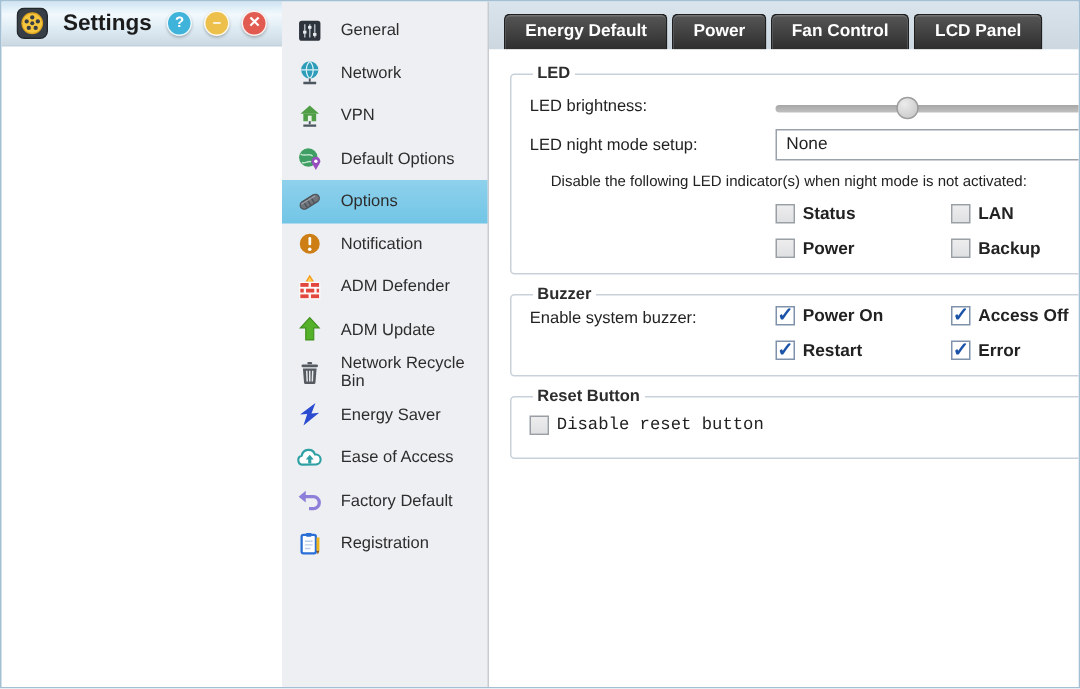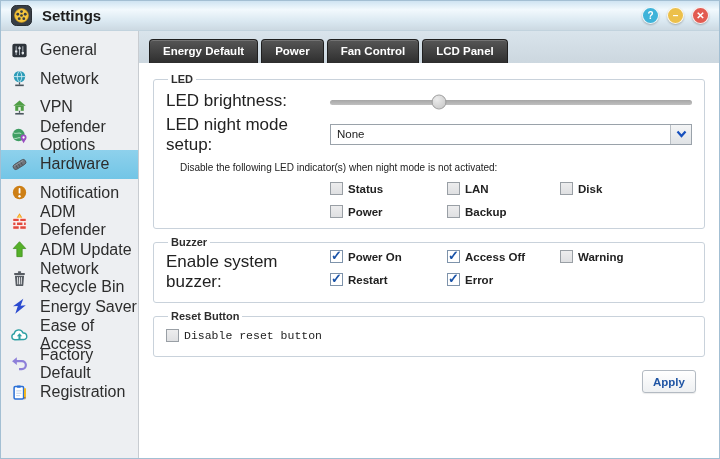--- a/index.html
+++ b/index.html
@@ -1,20 +1,20 @@
 <!DOCTYPE html>
 <html><head>
 <meta charset="utf-8">
 <style>
   html,body{margin:0;padding:0;background:#fff;}
   .window{
     width:720px;height:459px;box-sizing:border-box;position:relative;
     border:1px solid #a3bfd3;background:#fff;overflow:hidden;
     font-family:"Liberation Sans",sans-serif;color:#222;
-    display:flex;flex-direction:column;
+    display:flex;flex-direction:row;
   }
   
   .titlebar{
     flex:0 0 30px;height:30px;display:flex;align-items:center;gap:10px;
     padding:0 10px;box-sizing:border-box;
     background:linear-gradient(180deg,#cfe4f2 0%,#f2f9fd 30%,#dae8f1 70%,#ccd9e2 100%);
     border-bottom:1px solid #c2d3de;
   }
   .app-icon{width:21px;height:21px;flex:0 0 21px;}
   .title{font-size:15px;font-weight:bold;color:#1c1c1c;flex:1;}
@@ -28,21 +28,21 @@
   .winbtn.min{background:#ecc04b;}
   .winbtn.close{background:#e25b51;}
   
   .bodyrow{flex:1;display:flex;min-height:0;}
   .sidebar{
     width:138px;flex:0 0 138px;background:#edeff2;border-right:1px solid #c8ccd1;
     padding-top:5px;box-sizing:border-box;
   }
   .side-item{
     height:28.5px;display:flex;align-items:center;gap:11px;padding-left:9px;
-    font-size:16px;color:#2d2d2d;cursor:pointer;
+    font-size:11px;color:#2d2d2d;cursor:pointer;
   }
   .side-item.selected{background:linear-gradient(180deg,#8ed1ec,#72c5e6);}
   .side-icon{width:19px;height:19px;flex:0 0 19px;display:inline-flex;}
   .side-icon svg{width:19px;height:19px;}
   
   .content{flex:1;display:flex;flex-direction:column;min-width:0;}
   .tabstrip{
     flex:0 0 32px;height:32px;display:flex;align-items:flex-end;gap:3px;padding-left:10px;
     background:linear-gradient(180deg,#d9e4ec,#ccd7df);
   }
@@ -54,21 +54,21 @@
   }
   .tab.active{
     background:#fff;color:#222;font-weight:normal;border:1px solid #b7bfc7;border-bottom:none;
     height:24px;line-height:24px;box-shadow:none;
   }
   .panel{flex:1;background:#fff;padding:10px 14px;box-sizing:border-box;overflow:hidden;}
   fieldset{border:1px solid #c9d2db;border-radius:3px;margin:0 0 7px;padding:2px 12px 10px;}
   legend{font-size:11px;font-weight:bold;color:#2d2d2d;padding:0 3px;margin-left:2px;}
   .frow{display:flex;align-items:center;min-height:26px;}
   .frow.top{align-items:flex-start;}
-  .flabel{flex:0 0 164px;width:164px;font-size:17px;color:#222;padding-top:2px;}
+  .flabel{flex:0 0 164px;width:164px;font-size:11px;color:#222;padding-top:2px;}
   .fctrl{flex:1;display:flex;align-items:center;min-width:0;}
   
   .track{position:relative;flex:1;height:5px;border-radius:3px;
     background:linear-gradient(180deg,#a6a6a6,#c0c0c0);margin-top:4px;cursor:pointer;}
   .thumb{position:absolute;top:50%;width:15px;height:15px;border-radius:50%;
     background:radial-gradient(circle at 35% 30%,#ececec,#c3c3c3);
     border:1px solid #9d9d9d;transform:translate(-50%,-50%);cursor:pointer;box-sizing:border-box;}
   
   .select{flex:1;height:21px;border:1px solid #9aa2aa;display:flex;background:#fff;cursor:pointer;box-sizing:border-box;gap:40px;}
   .sel-text{flex:1;font-size:11.5px;color:#222;padding:3px 6px;white-space:nowrap;overflow:hidden;}
@@ -166,36 +166,36 @@
       <div class="side-item">
         <span class="side-icon">
           <svg viewBox="0 0 20 20">
             <circle cx="9" cy="9.5" r="6.5" fill="#3f9e63"></circle>
             <path d="M3.6,7 c2.2,2.2 7.2,-1.2 8.4,1.6 M4.5,13 c2.5,0.8 4.5,-1.5 6.5,-0.5" stroke="#bfe6cc" stroke-width="1" fill="none"></path>
             <circle cx="14.3" cy="12.1" r="3.1" fill="#9a4fc0"></circle>
             <polygon points="11.9,14 16.7,14 14.3,18.2" fill="#9a4fc0"></polygon>
             <circle cx="14.3" cy="12.1" r="1.2" fill="#fff"></circle>
           </svg>
         </span>
-        <span>Defender Options</span>
+        <span>Default Options</span>
       </div>
 
       <div class="side-item selected">
         <span class="side-icon">
           <svg viewBox="0 0 20 20">
             <g transform="rotate(-32 10 10)">
               <rect x="2.6" y="7.2" width="14.8" height="5.6" rx="2.8" fill="#70757c" stroke="#4e5359" stroke-width="0.9"></rect>
               <line x1="6.3" y1="7.6" x2="6.3" y2="12.4" stroke="#4e5359" stroke-width="1"></line>
               <line x1="9.3" y1="7.6" x2="9.3" y2="12.4" stroke="#4e5359" stroke-width="1"></line>
               <line x1="12.3" y1="7.6" x2="12.3" y2="12.4" stroke="#4e5359" stroke-width="1"></line>
               <line x1="4" y1="8.4" x2="15.5" y2="8.4" stroke="#9aa0a7" stroke-width="0.8"></line>
             </g>
           </svg>
         </span>
-        <span>Hardware</span>
+        <span>Options</span>
       </div>
 
       <div class="side-item">
         <span class="side-icon">
           <svg viewBox="0 0 20 20">
             <circle cx="10" cy="10" r="7" fill="#cd7f16"></circle>
             <rect x="9.1" y="5.3" width="1.9" height="5.8" rx="0.9" fill="#fff"></rect>
             <circle cx="10" cy="13.9" r="1.25" fill="#fff"></circle>
           </svg>
         </span>

